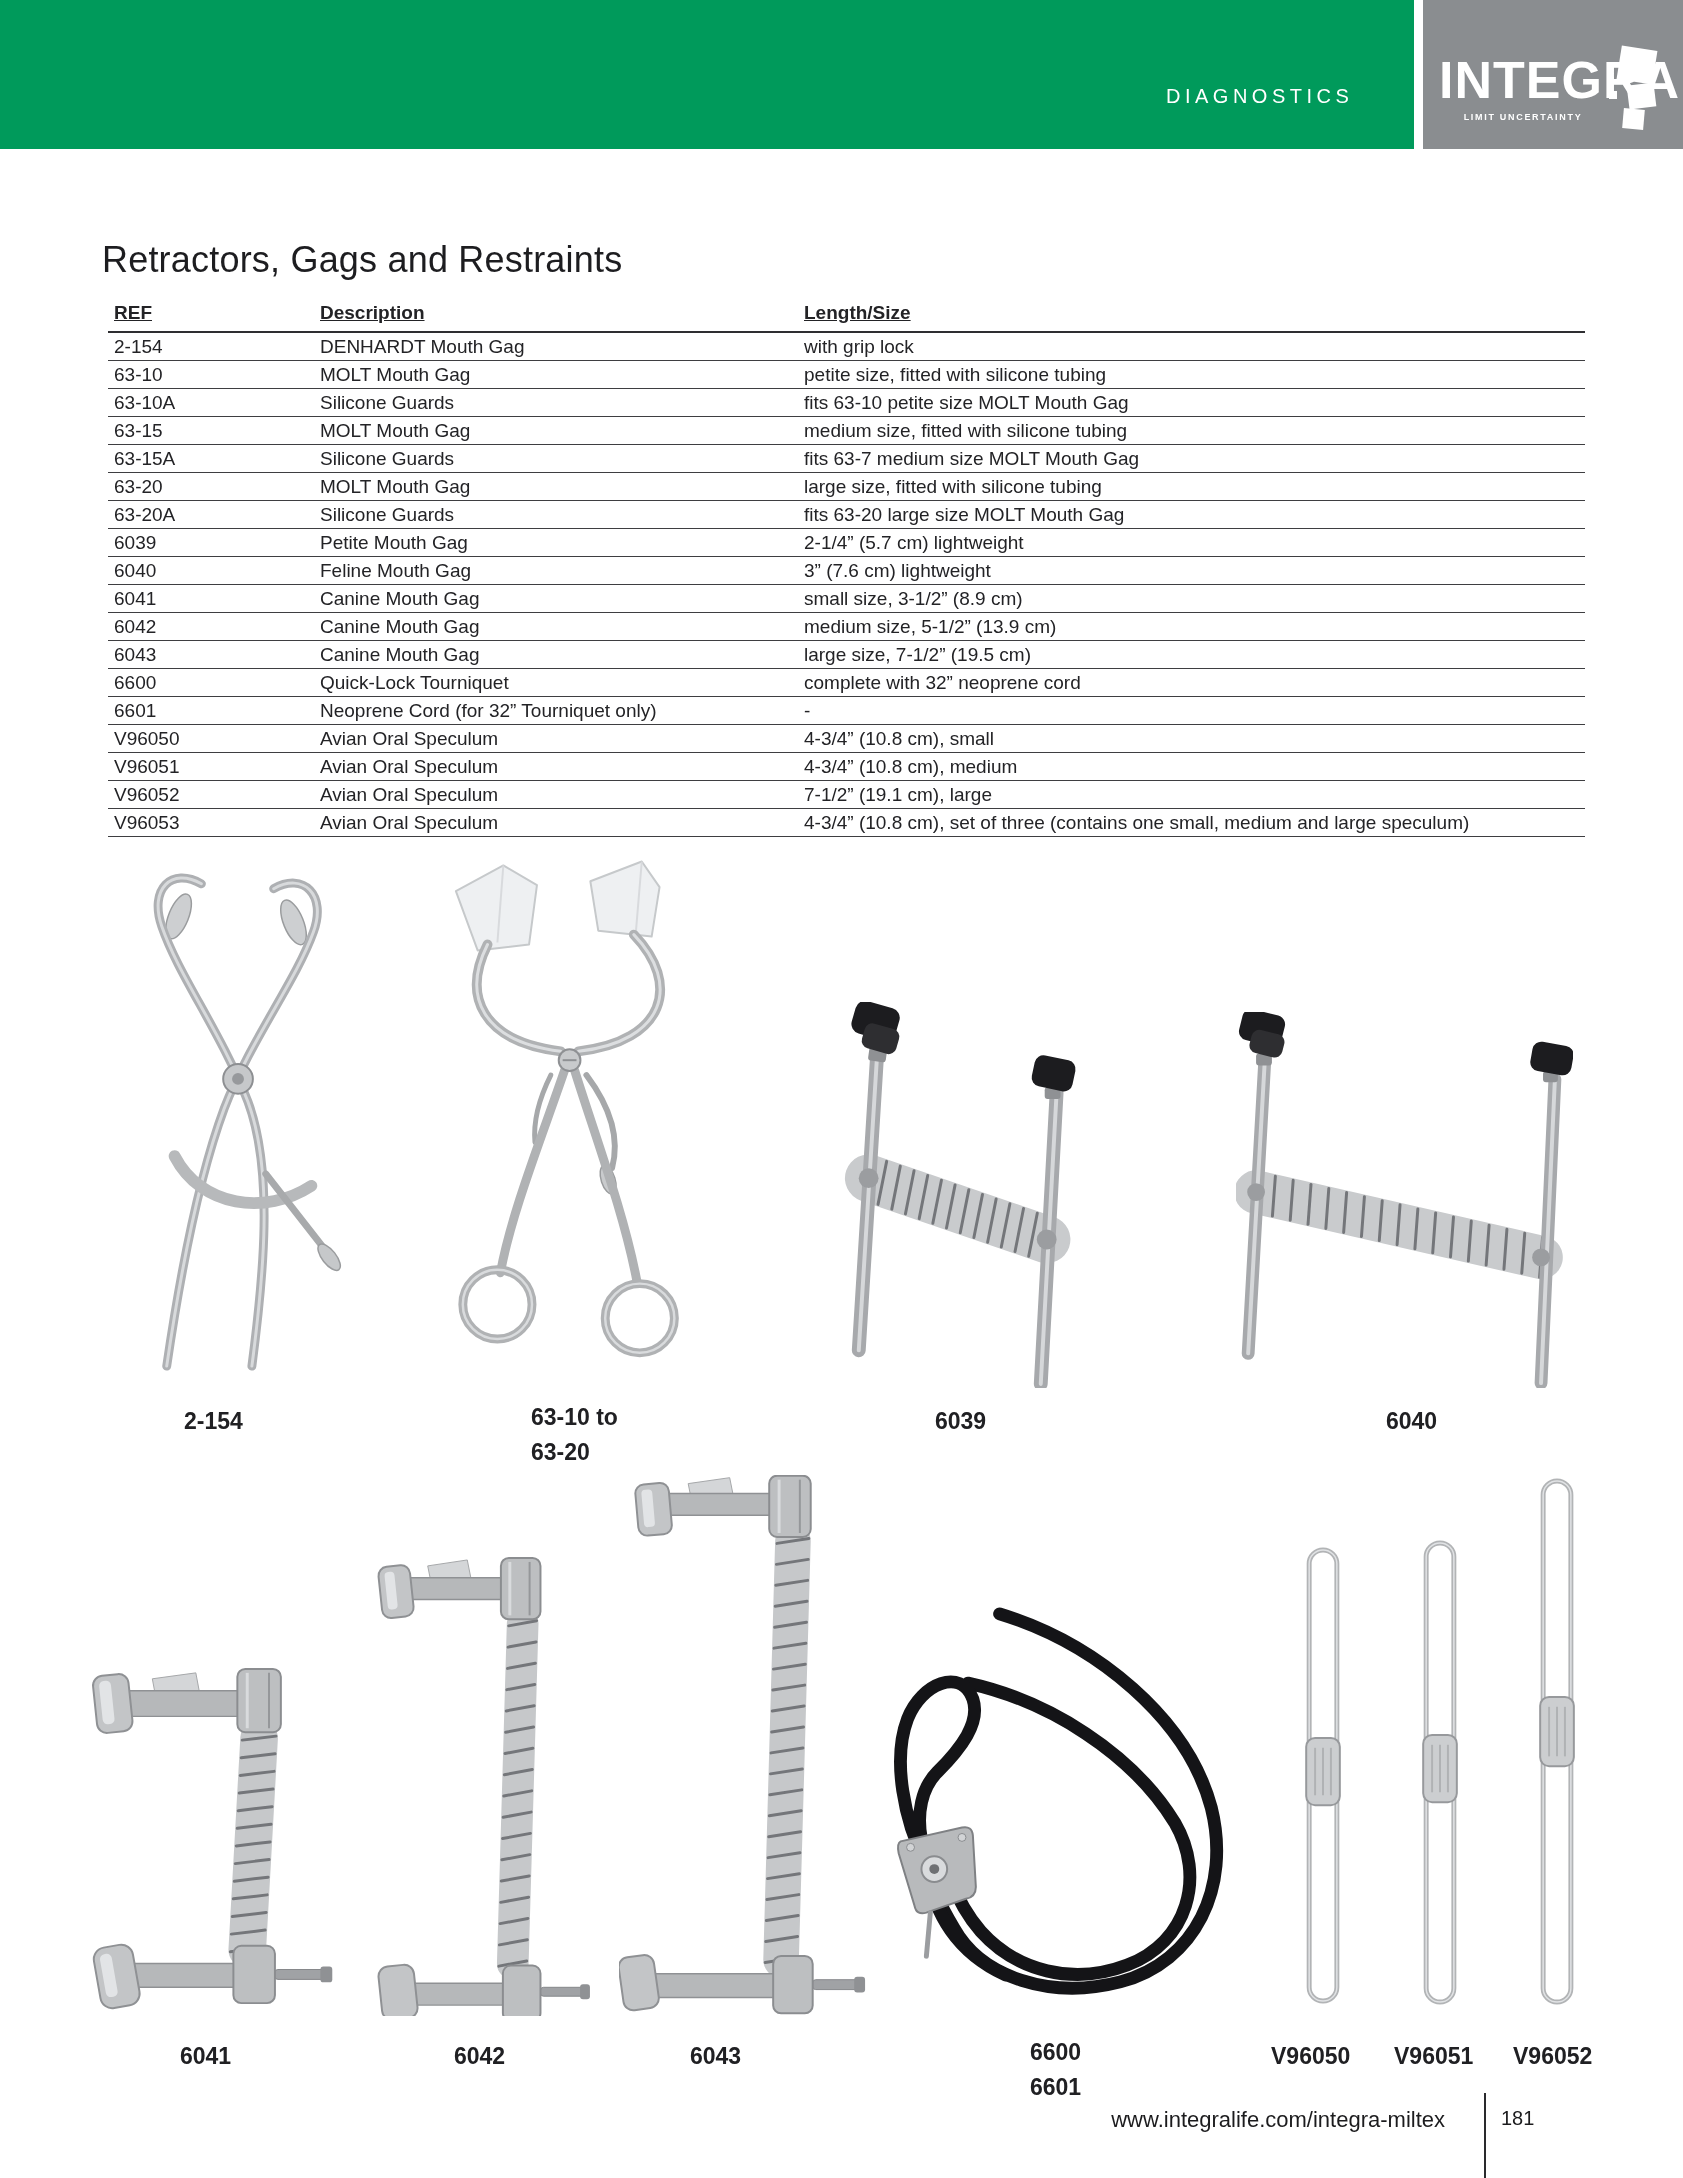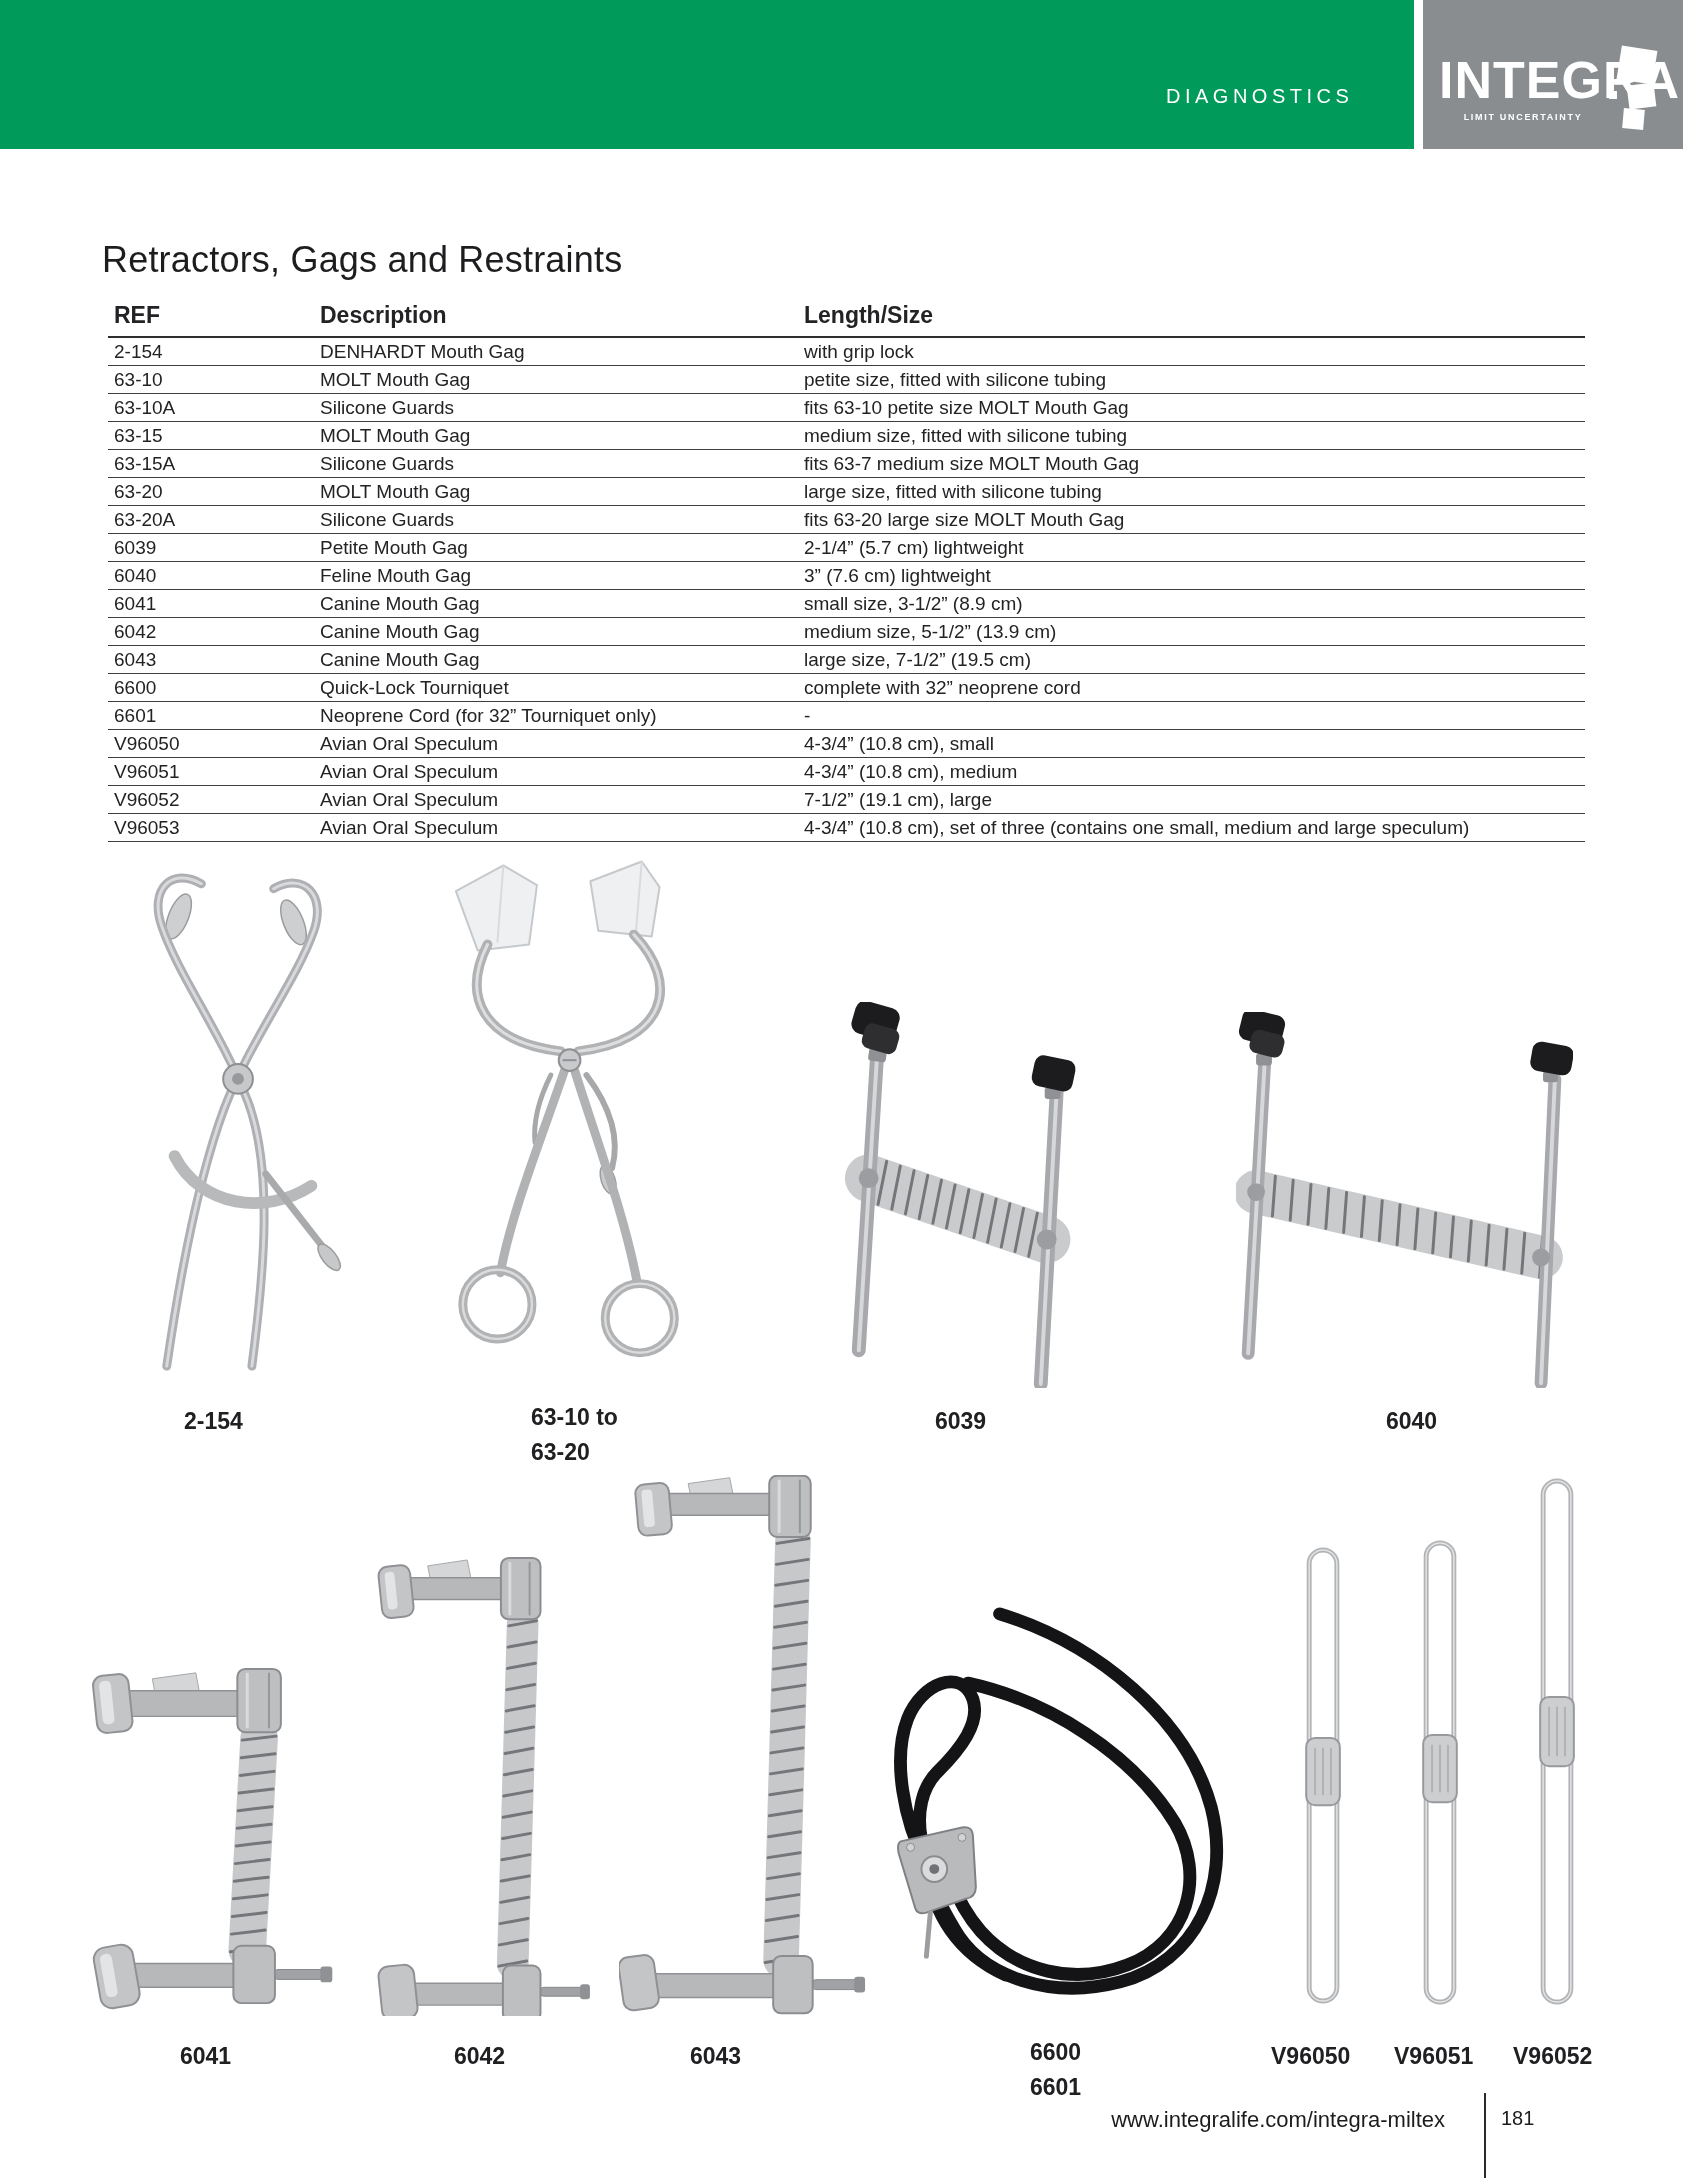--- a/index.html
+++ b/index.html
@@ -17,22 +17,22 @@
   .logo-sq{position:absolute;background:#fff;}
   .sq1{left:196px;top:48px;width:36px;height:34px;transform:rotate(9deg);}
   .sq2{left:205px;top:84px;width:27px;height:24px;transform:rotate(-7deg);}
   .sq3{left:200px;top:109px;width:21px;height:20px;transform:rotate(5deg);}
   
   .page-title{position:absolute;left:102px;top:239px;font-size:36px;font-weight:normal;
               letter-spacing:0.2px;color:#1d1d20;}
   
   .ptable{position:absolute;left:108px;top:302px;width:1477px;border-collapse:collapse;
           table-layout:fixed;font-size:19px;color:#232326;}
-  .ptable th{text-align:left;font-weight:bold;font-size:23px;padding:0 0 7px 6px;
-             border-bottom:2px solid #2e2e31;}
+  .ptable th{text-align:left;font-weight:bold;font-size:19px;padding:0 0 7px 6px;
+             border-bottom:2px solid #2e2e31;text-decoration:underline;}
   .ptable td{padding:0 0 0 6px;height:27px;border-bottom:1px solid #3e3e41;vertical-align:middle;
              white-space:nowrap;overflow:hidden;}
   
   .fig{position:absolute;}
   .fig svg{display:block;}
   .fig-label{position:absolute;font-size:23px;font-weight:bold;color:#202023;line-height:35px;}
   
   .footer-url{position:absolute;left:990px;top:2107px;width:455px;text-align:right;
               font-size:22px;color:#1c1c1e;}
   .footer-divider{position:absolute;left:1484px;top:2093px;width:2px;height:85px;background:#2a2a2d;}

